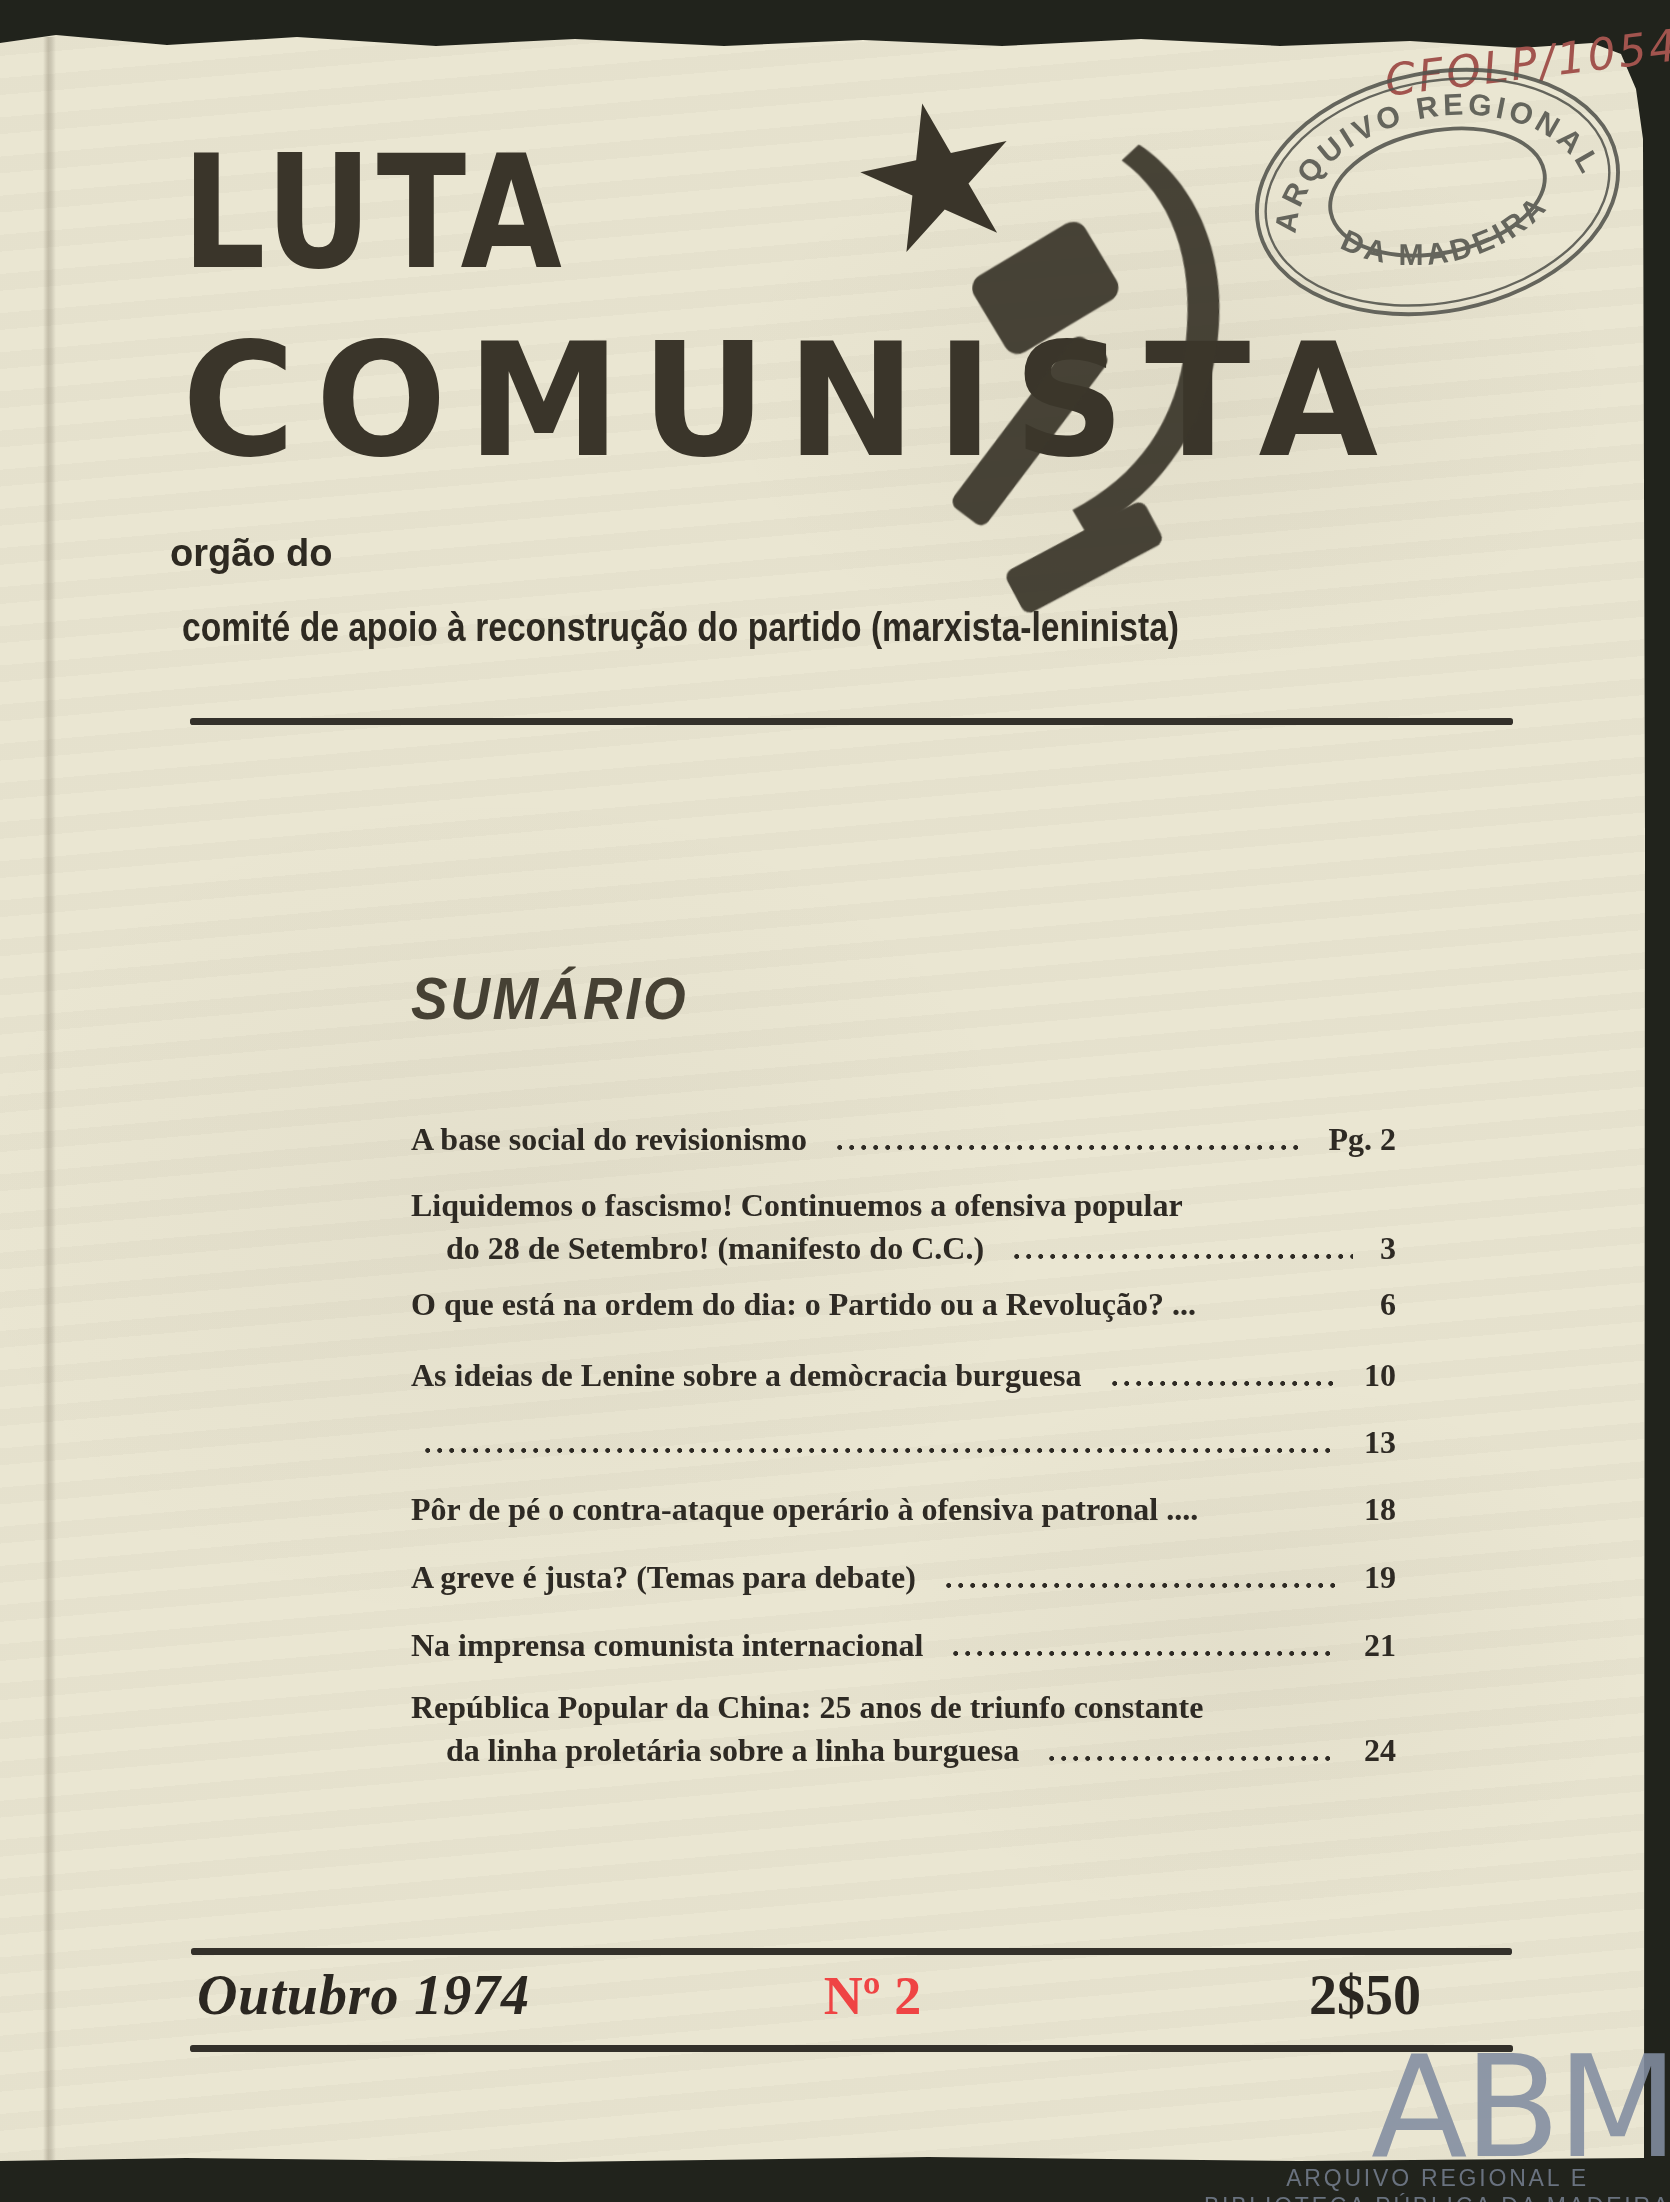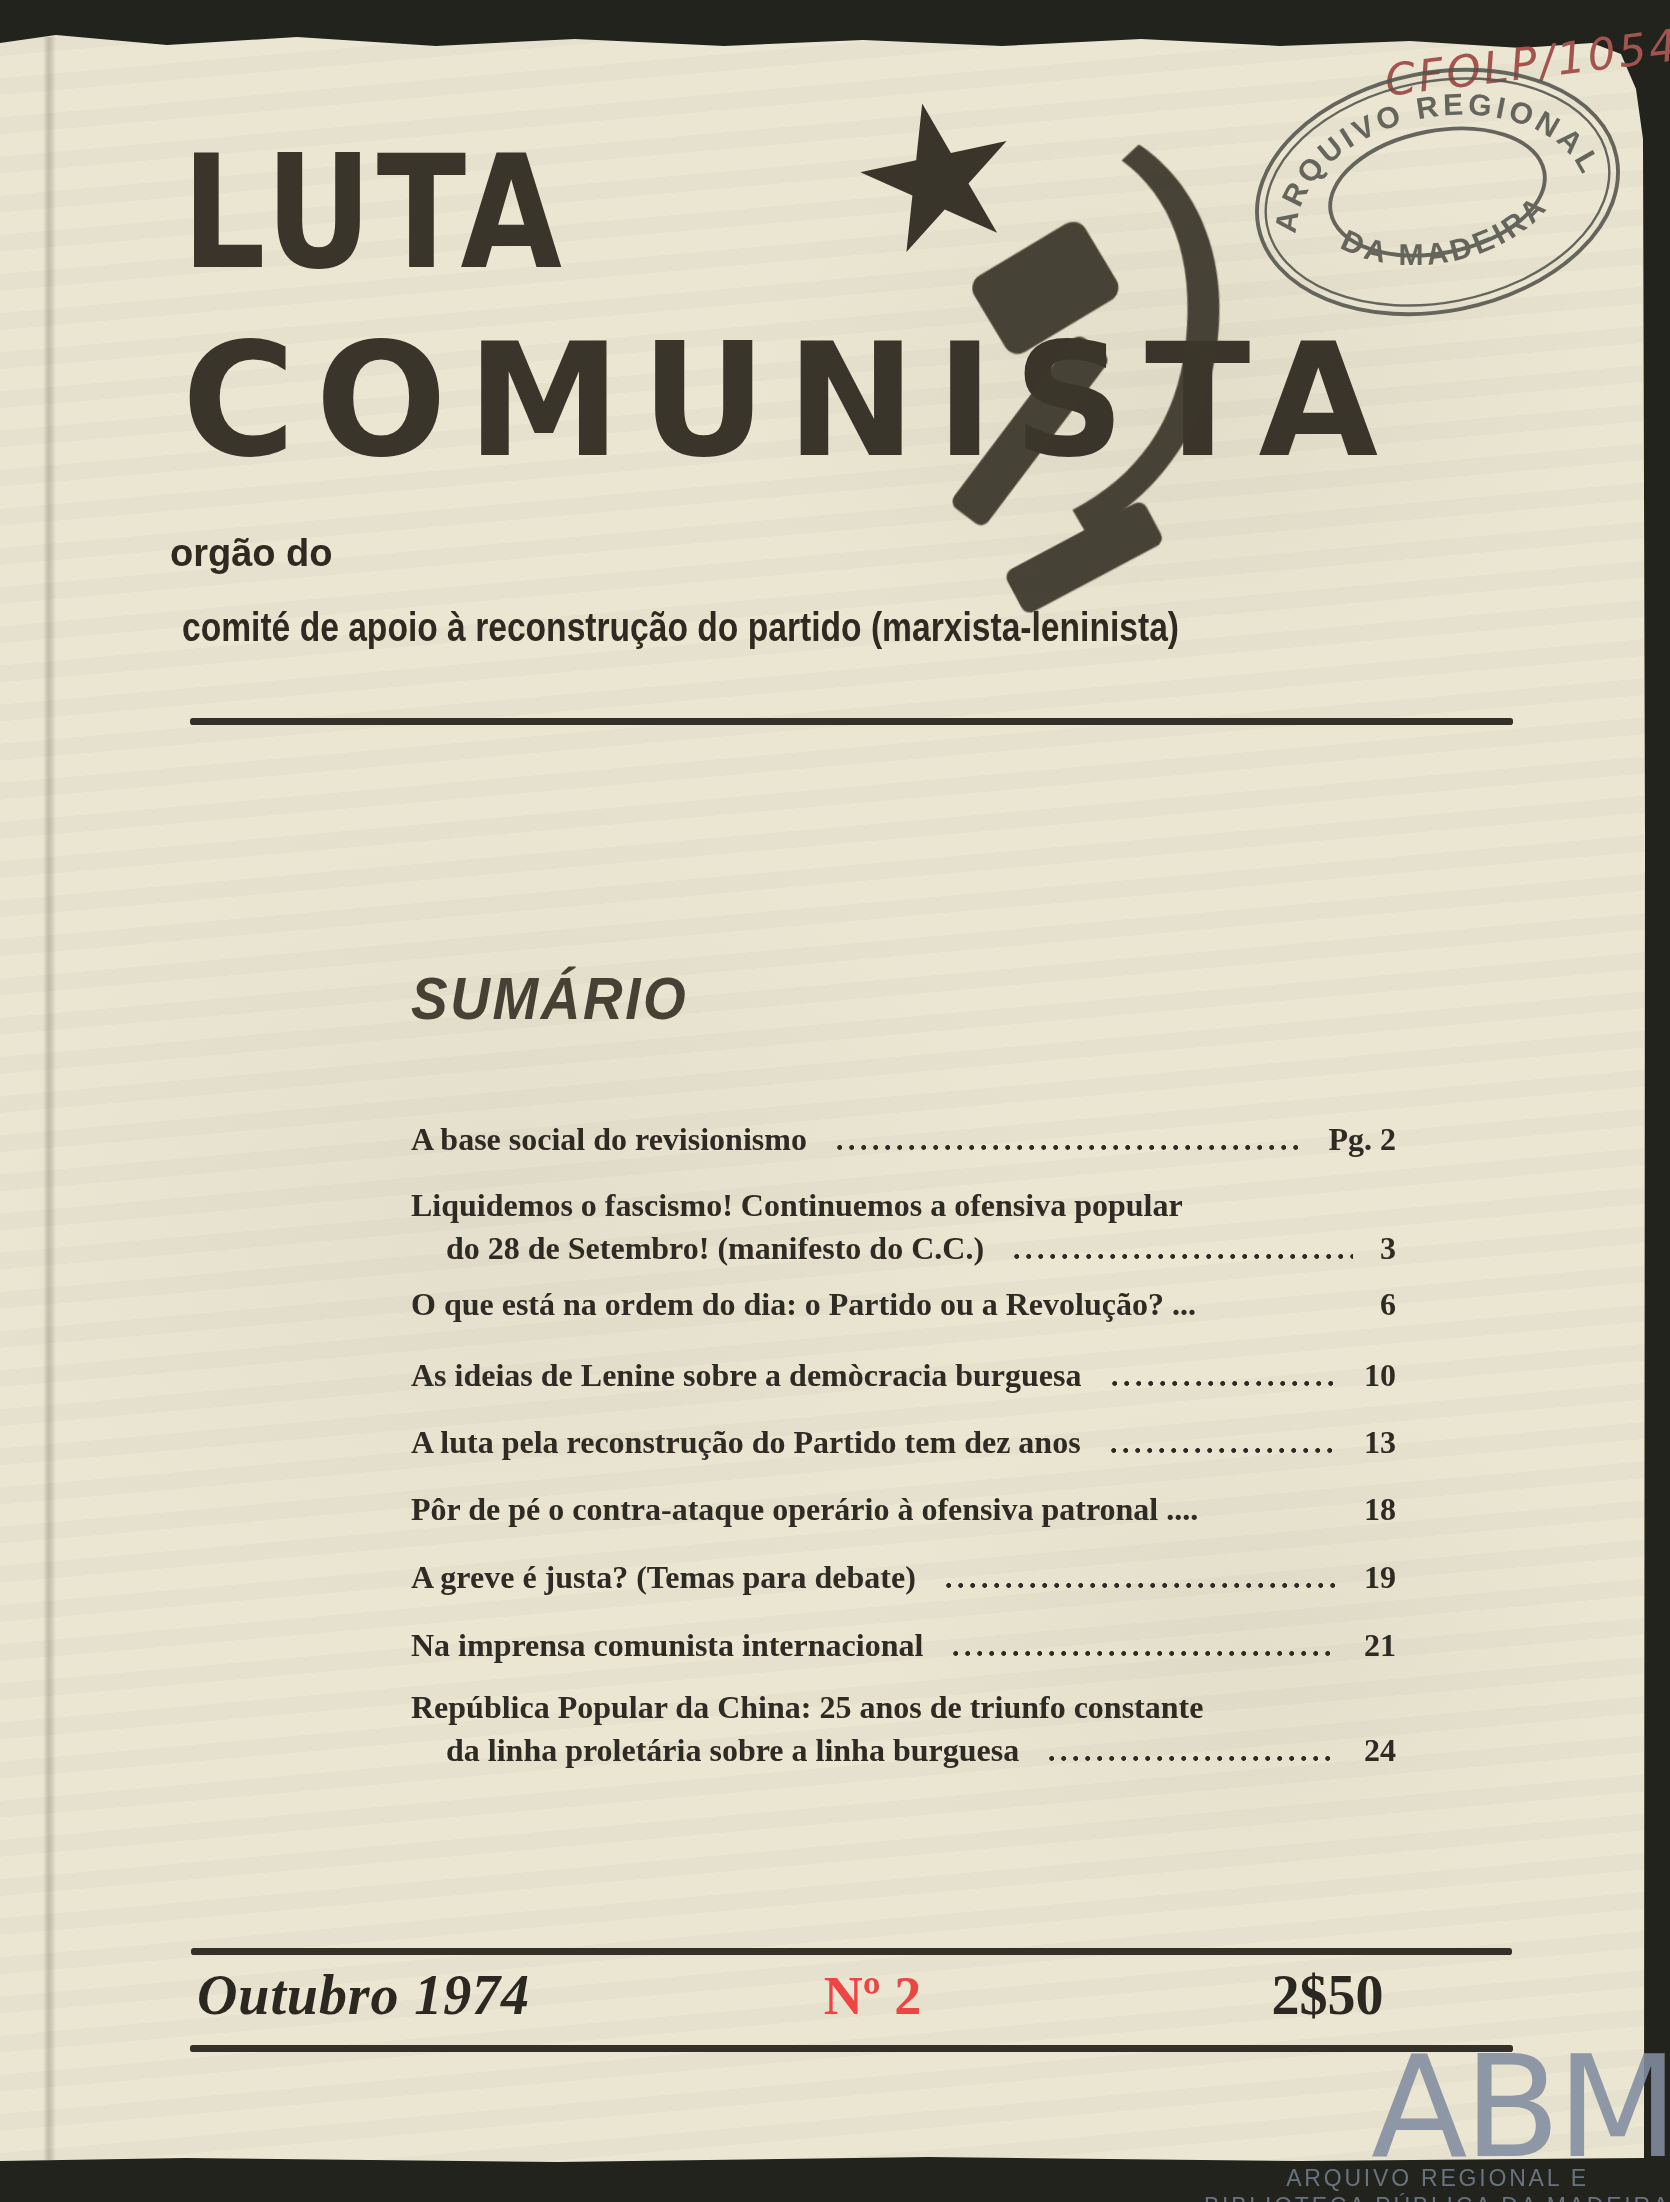--- a/index.html
+++ b/index.html
@@ -57,21 +57,21 @@
     background-size:12px 9.3px;background-repeat:repeat-x;}
   .toc-entry .spacer{flex:1;}
   .toc-entry .pg{white-space:nowrap;}
   
   .rule-foot-top{left:191px;top:1948px;width:1321px;}
   .rule-foot-bottom{left:190px;top:2045px;width:1323px;}
   .footer-date{position:absolute;left:197px;top:1963px;font-family:"Liberation Serif",serif;
     font-weight:bold;font-size:56px;letter-spacing:0.9px;color:#2b2721;font-style:italic;}
   .footer-issue{position:absolute;left:761px;top:1965px;width:223px;text-align:center;
     font-family:"Liberation Serif",serif;font-weight:bold;font-size:54px;color:#ef4444;}
-  .footer-price{position:absolute;left:1234px;top:1963px;width:187px;text-align:center;
+  .footer-price{position:absolute;left:1234px;top:1963px;width:187px;text-align:right;
     font-family:"Liberation Serif",serif;font-weight:bold;font-size:56px;color:#2b2721;}
   
   .wm-logo{position:absolute;left:1371px;top:2037px;font-family:"DejaVu Sans",sans-serif;
     font-size:141px;line-height:1;letter-spacing:-3.7px;color:var(--watermark-blue,#828da1);opacity:.88;z-index:9;}
   .wm-caption{position:absolute;left:1159px;width:557px;text-align:center;
     font-family:"Liberation Sans",sans-serif;font-size:23px;letter-spacing:2.8px;
     color:var(--watermark-blue,#828da1);opacity:.75;z-index:9;white-space:nowrap;}
   .wm-cap1{top:2165px;}
   .wm-cap2{top:2193px;}
 </style>
@@ -146,21 +146,20 @@
       </div>
       <div class="toc-entry" style="top: 1354px;">
         <div class="tline flex">
           <span class="t">As ideias de Lenine sobre a demòcracia burguesa</span>
           <span class="leader"></span>
           <span class="pg">10</span>
         </div>
       </div>
       <div class="toc-entry" style="top: 1421px;">
         <div class="tline flex">
-          <span class="t">A luta pela reconstrução do Partido tem dez anos</span>
           <span class="leader"></span>
           <span class="pg">13</span>
         </div>
       </div>
       <div class="toc-entry" style="top: 1488px;">
         <div class="tline flex">
           <span class="t">Pôr de pé o contra-ataque operário à ofensiva patronal ....</span>
           <span class="spacer"></span>
           <span class="pg">18</span>
         </div>

